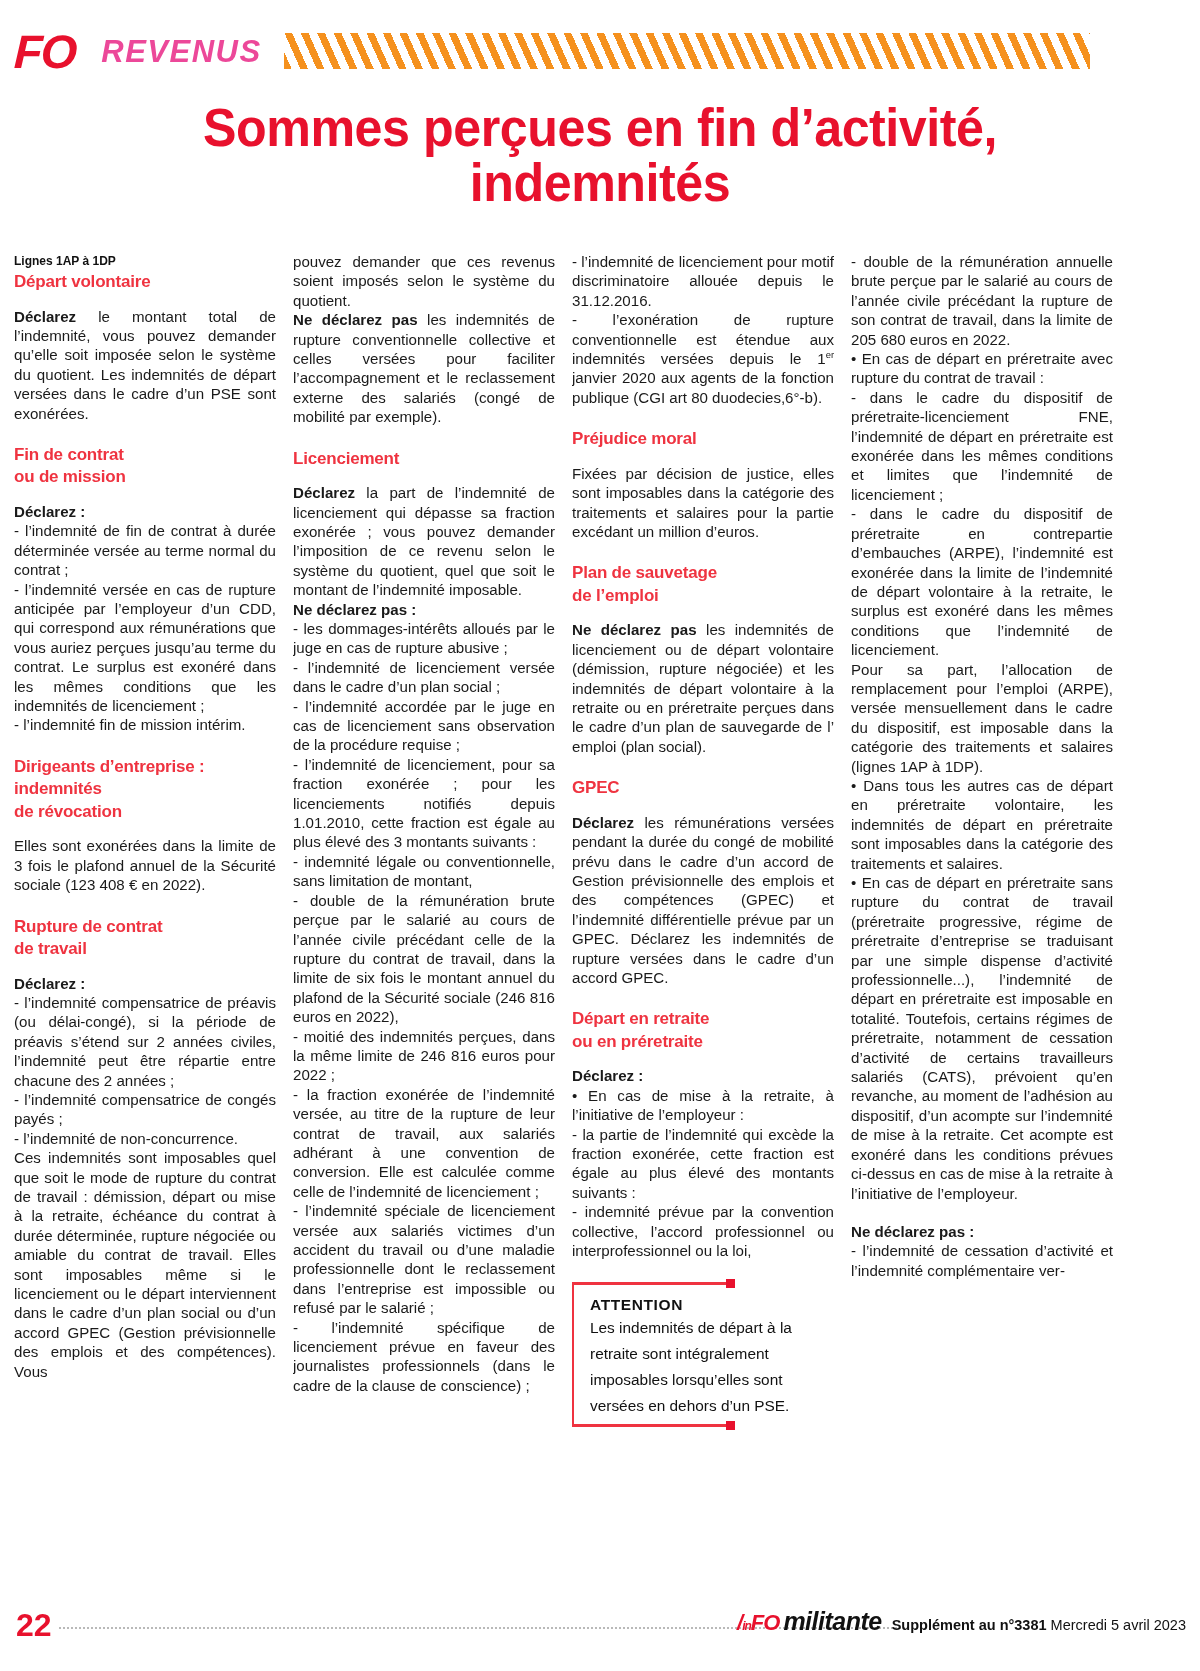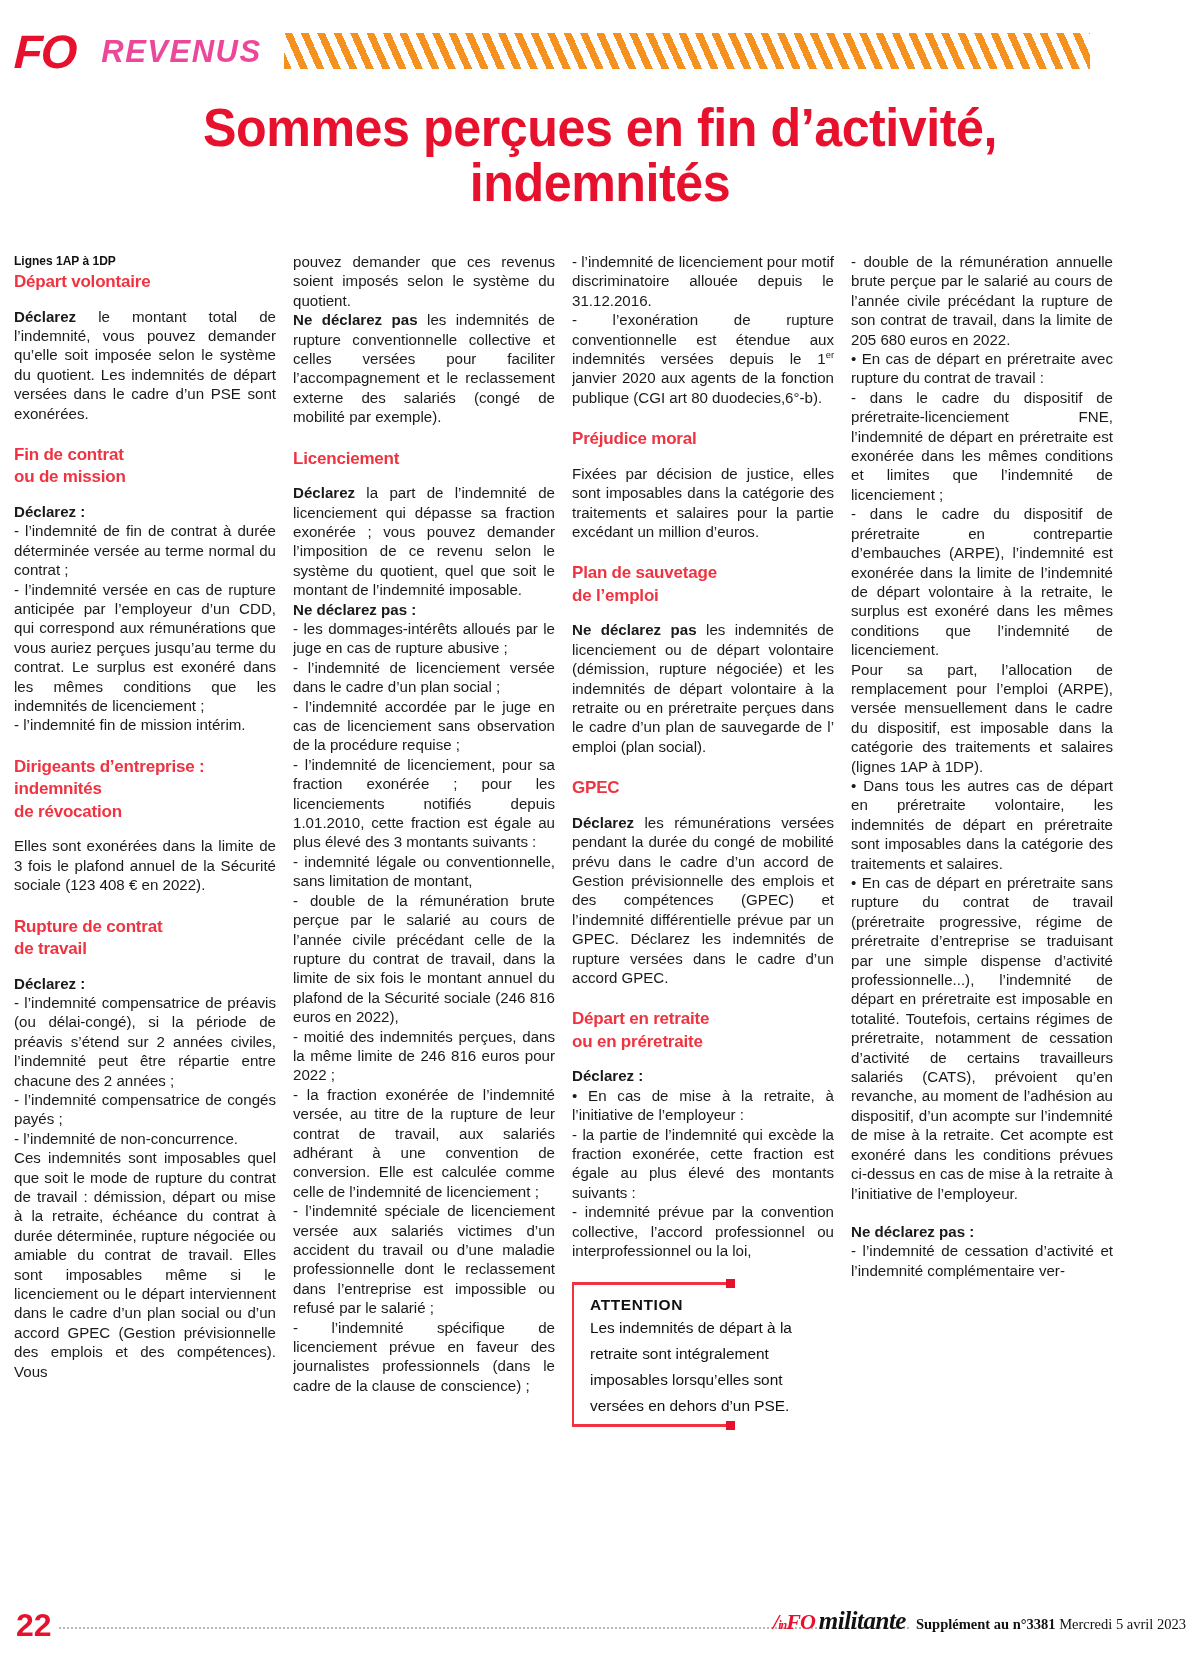--- a/index.html
+++ b/index.html
@@ -140,21 +140,21 @@
     font-family:"Liberation Sans", sans-serif;
   }
   .dots {
     position:absolute; left:58px; top:48px; right:290px; height:2px;
     background-image:radial-gradient(circle, #b9b9b9 0.8px, rgba(0,0,0,0) 0.9px);
     background-size:4px 2px;
     background-repeat:repeat-x;
   }
   .footer-brand {
     position:absolute; right:14px; top:28px;
-    display:flex; align-items:baseline; white-space:nowrap;font-family:Liberation Serif, serif;
+    display:flex; align-items:baseline; white-space:nowrap;
   }
   .slash-fo {
     color:#e8112d; font-weight:bold; font-style:italic;
     font-size:22px; letter-spacing:-1px; margin-right:4px;
   }
   .slash-fo .sm { font-size:12px; }
   .militante {
     font-style:italic; font-weight:bold; font-size:25px;
     color:#111; margin-right:10px; letter-spacing:-0.5px;
   }

